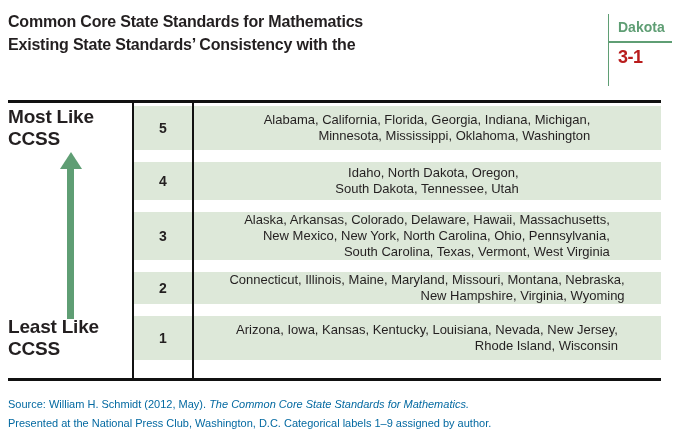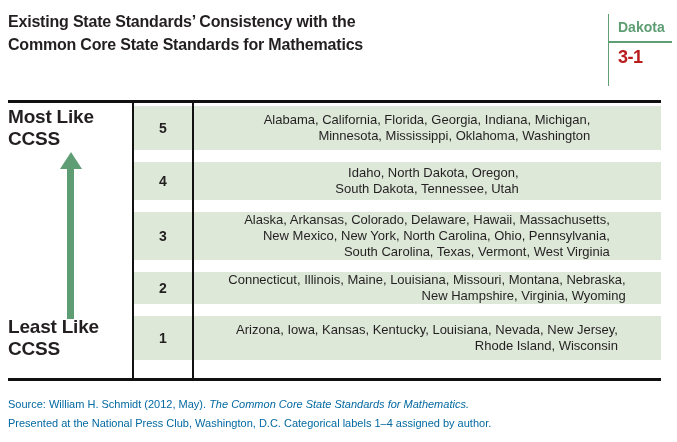--- a/index.html
+++ b/index.html
@@ -145,22 +145,22 @@
     color: #0369a1;
   }
   .footer .italic { font-style: italic; }
 </style>
 </head>
 <body>
 
 <div class="screen">
 
   <div class="title">
+    <div>Common Core State Standards for Mathematics</div>
     <div>Existing State Standards’ Consistency with the</div>
-    <div>Common Core State Standards for Mathematics</div>
   </div>
 
   <div class="badge">
     <div class="badge-label">Dakota</div>
     <div class="badge-rule"></div>
     <div class="badge-number">3-1</div>
   </div>
 
   <div class="ccss-table">
     <div class="tbody">
@@ -190,31 +190,31 @@
         <div class="cell-label"></div>
         <div class="cell-score">3</div>
         <div class="cell-states">Alaska, Arkansas, Colorado, Delaware, Hawaii, Massachusetts,
 New Mexico, New York, North Carolina, Ohio, Pennsylvania,
 South Carolina, Texas, Vermont, West Virginia</div>
       </div>
 
       <div class="trow">
         <div class="cell-label"></div>
         <div class="cell-score">2</div>
-        <div class="cell-states">Connecticut, Illinois, Maine, Louisiana, Missouri, Montana, Nebraska,
+        <div class="cell-states">Connecticut, Illinois, Maine, Maryland, Missouri, Montana, Nebraska,
 New Hampshire, Virginia, Wyoming</div>
       </div>
 
       <div class="trow">
         <div class="cell-label">Least Like CCSS</div>
         <div class="cell-score">1</div>
         <div class="cell-states">Arizona, Iowa, Kansas, Kentucky, Louisiana, Nevada, New Jersey,
 Rhode Island, Wisconsin</div>
       </div>
     </div>
   </div>
 
   <div class="footer">
     <div><span>Source: William H. Schmidt (2012, May). </span><span class="italic">The Common Core State Standards for Mathematics.</span></div>
-    <div>Presented at the National Press Club, Washington, D.C. Categorical labels 1–4 assigned by author.</div>
+    <div>Presented at the National Press Club, Washington, D.C. Categorical labels 1–9 assigned by author.</div>
   </div>
 
 </div>
 
 </body></html>

